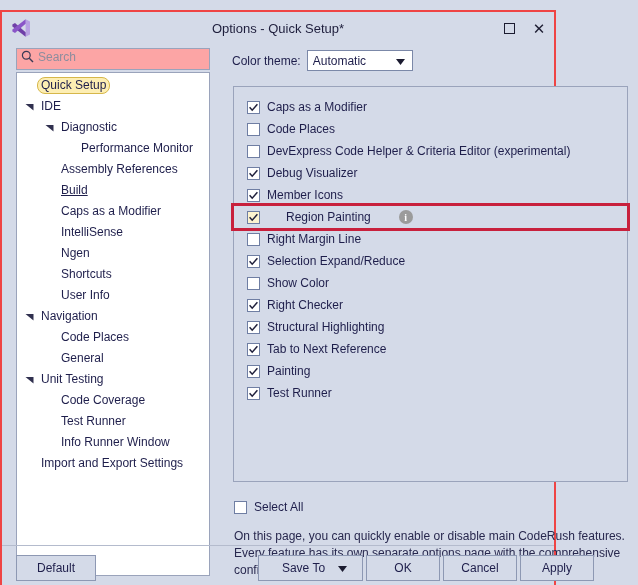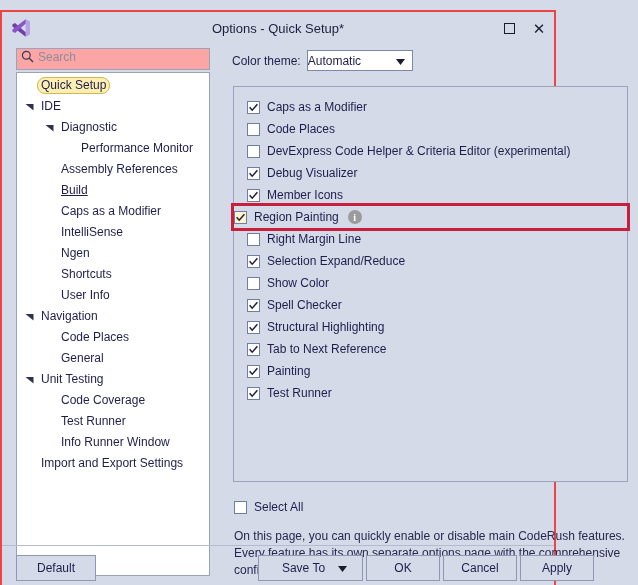--- a/index.html
+++ b/index.html
@@ -158,20 +158,21 @@
   }
   .theme-label { font-size: 12px; margin-right: 6px; }
   .theme-select {
     width: 106px;
     height: 21px;
     background: #ffffff;
     border: 1px solid #7b88a8;
     box-sizing: border-box;
     display: flex;
     align-items: center;
+    padding-left: 5px;
     position: relative;
     font-size: 12px;
     cursor: default;
   }
   .theme-select .caret {
     position: absolute;
     right: 7px; top: 50%;
     transform: translateY(-50%);
   }
 
@@ -419,21 +420,21 @@
           <span class="opt-label">Debug Visualizer</span>
         </div>
         <div class="opt-row">
           <span class="cb">
             <svg width="11" height="11" viewBox="0 0 11 11">
               <path d="M1.6 5.3 L4.2 8.2 L9.4 2.2" fill="none" stroke="#20203c" stroke-width="1.5"></path>
             </svg>
           </span>
           <span class="opt-label">Member Icons</span>
         </div>
-        <div class="opt-row" style="outline: rgb(200, 32, 60) solid 3px; margin-left: -13px; width: 393px; box-sizing: border-box;">
+        <div class="opt-row" style="outline: rgb(200, 32, 60) solid 3px; margin-left: -13px; padding-left: 13px; width: 393px; box-sizing: border-box; gap: 19px;">
           <span class="cb highlight">
             <svg width="11" height="11" viewBox="0 0 11 11">
               <path d="M1.6 5.3 L4.2 8.2 L9.4 2.2" fill="none" stroke="#20203c" stroke-width="1.5"></path>
             </svg>
           </span>
           <span class="opt-label">Region Painting</span>
           <span class="info-icon">i</span>
         </div>
         <div class="opt-row">
           <span class="cb"></span>
@@ -450,21 +451,21 @@
         <div class="opt-row">
           <span class="cb"></span>
           <span class="opt-label">Show Color</span>
         </div>
         <div class="opt-row">
           <span class="cb">
             <svg width="11" height="11" viewBox="0 0 11 11">
               <path d="M1.6 5.3 L4.2 8.2 L9.4 2.2" fill="none" stroke="#20203c" stroke-width="1.5"></path>
             </svg>
           </span>
-          <span class="opt-label">Spell Checker</span>
+          <span class="opt-label">Right Checker</span>
         </div>
         <div class="opt-row">
           <span class="cb">
             <svg width="11" height="11" viewBox="0 0 11 11">
               <path d="M1.6 5.3 L4.2 8.2 L9.4 2.2" fill="none" stroke="#20203c" stroke-width="1.5"></path>
             </svg>
           </span>
           <span class="opt-label">Structural Highlighting</span>
         </div>
         <div class="opt-row">

